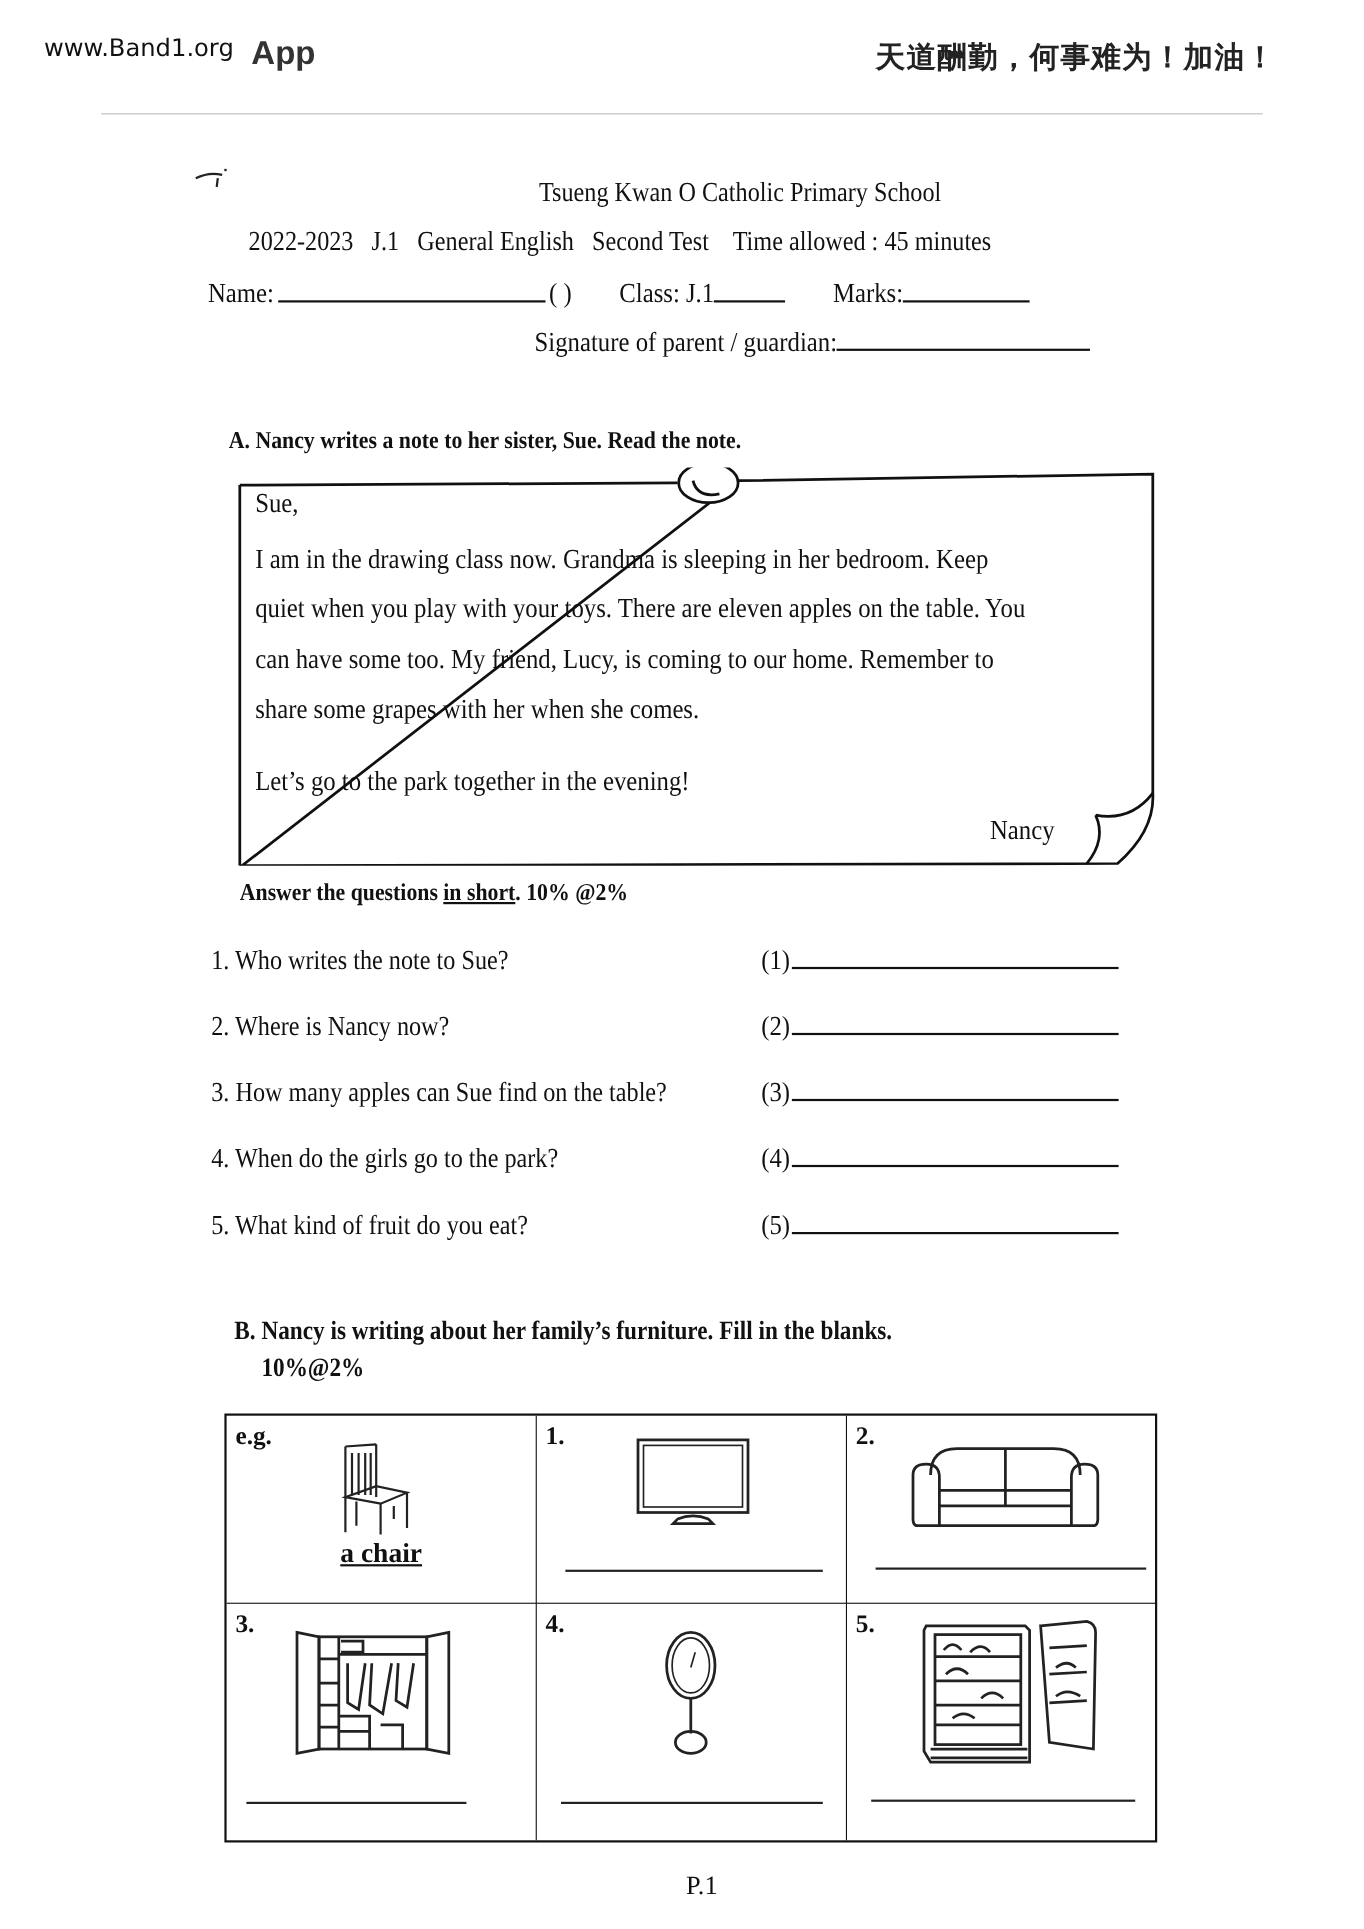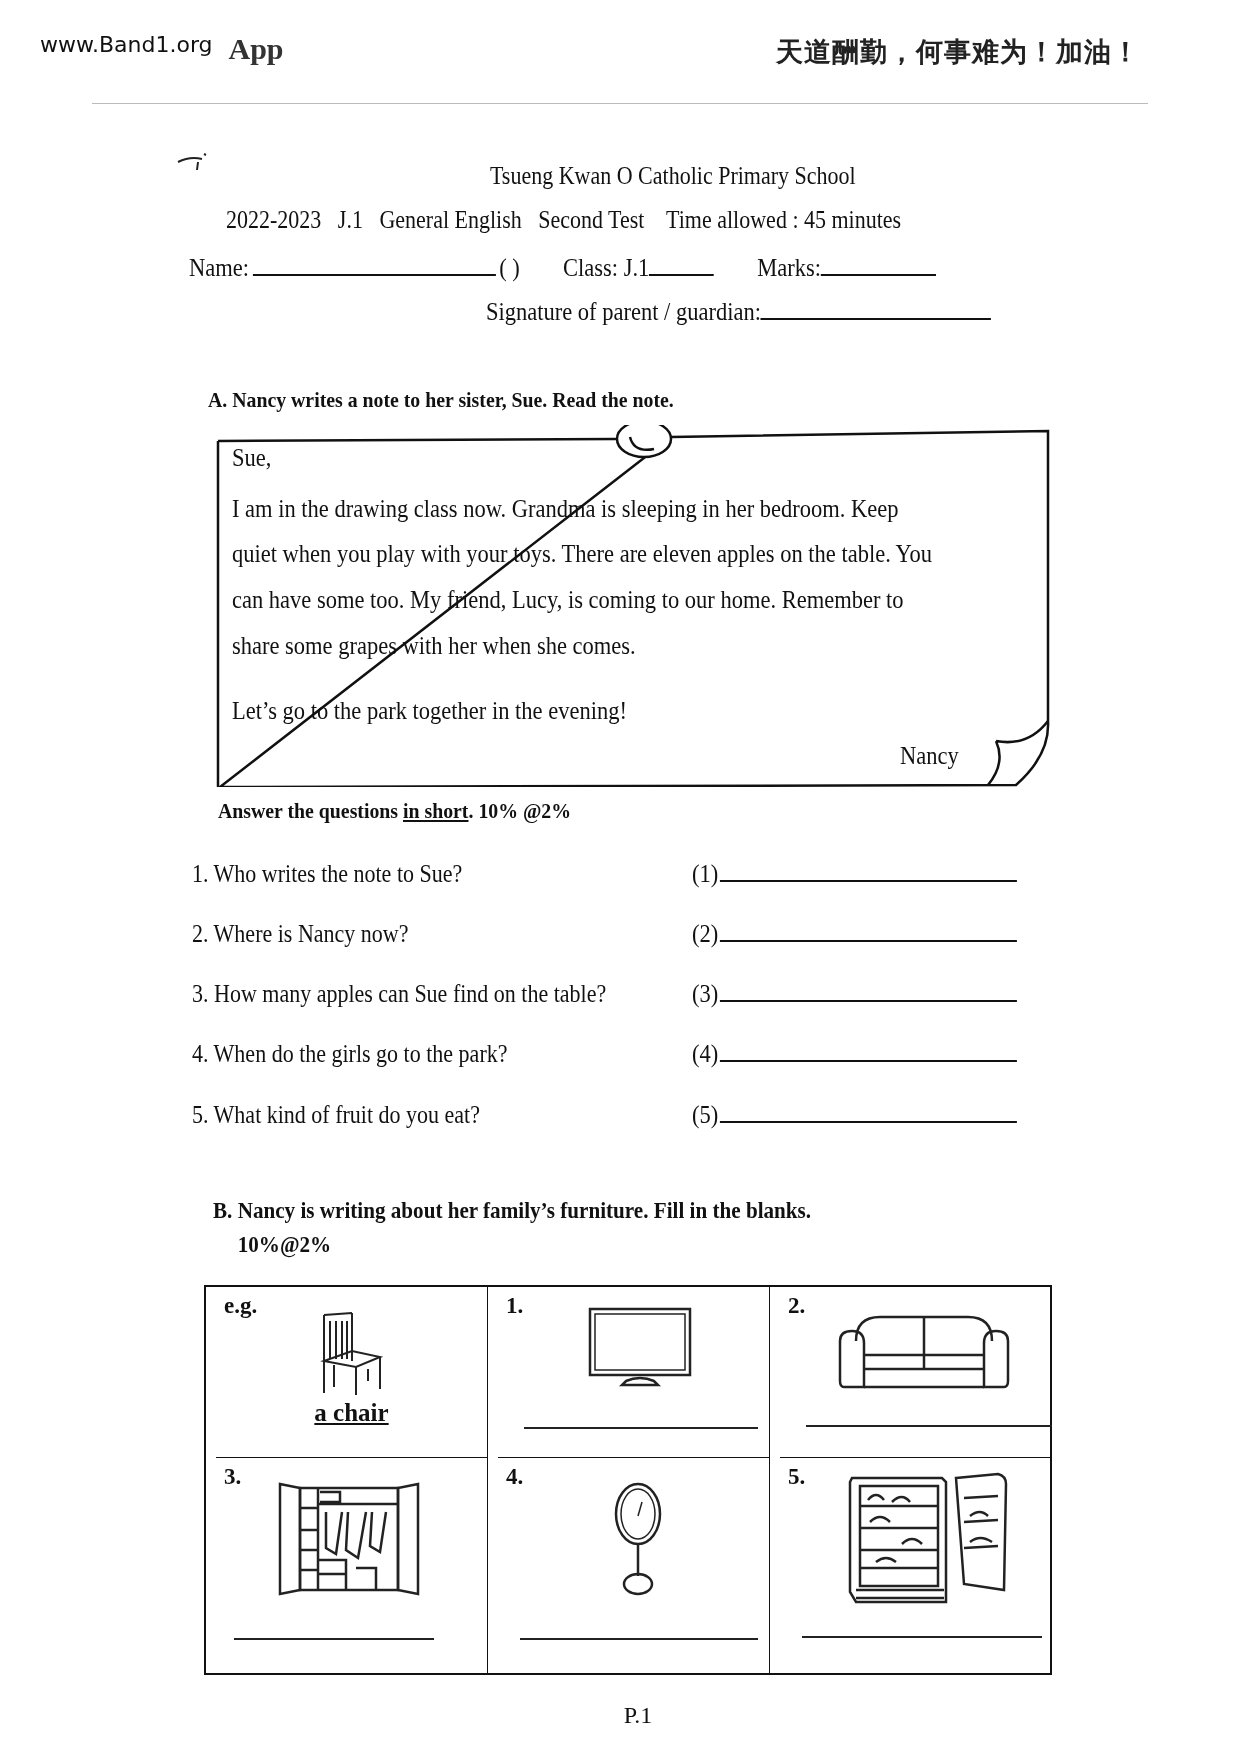--- a/index.html
+++ b/index.html
@@ -1,20 +1,20 @@
 <!DOCTYPE html>
 <html><head>
 <meta charset="utf-8">
 <style>
   html, body { margin: 0; padding: 0; background: #ffffff; }
   body { width: 1240px; height: 1754px; position: relative; overflow: hidden; color: #111; font-family: "Liberation Serif", serif; }
   .abs { position: absolute; }
   .hdr-left { left: 40px; top: 32px; font-family: "DejaVu Sans", sans-serif; font-size: 22px; color: #111; display: flex; align-items: flex-start; gap: 16px; }
-  .hdr-left .app { font-size: 30px; font-weight: bold; color: #333; font-family: Liberation Serif, serif; }
-  .hdr-right { right: 100px; top: 34px; font-family: "DejaVu Sans", sans-serif; font-size: 27px; font-weight: bold; color: #222; letter-spacing: 1px; }
+  .hdr-left .app { font-size: 30px; font-weight: bold; color: #333; font-family: Liberation Sans, sans-serif; }
+  .hdr-right { right: 80px; top: 34px; font-family: "DejaVu Sans", sans-serif; font-size: 27px; font-weight: bold; color: #222; letter-spacing: 1px; }
   .hdr-rule { left: 92px; right: 92px; top: 103px; height: 1px; background: #bbb; }
   .mark { left: 176px; top: 150px; width: 40px; height: 22px; }
 
   .school { left: 0; width: 1240px; top: 162px; text-align: center; font-size: 25px; transform: scaleX(0.88); padding-left: 0; }
   .school span { display: inline-block; margin-left: 120px; }
   .line2 { left: 226px; top: 206px; font-size: 25px; white-space: pre; transform: scaleX(0.88); transform-origin: left; }
   .line3 { left: 189px; top: 254px; font-size: 25px; transform: scaleX(0.9); transform-origin: left; display: flex; align-items: baseline; }
   .blank { display: inline-block; border-bottom: 2px solid #111; height: 1px; margin: 0 4px; }
   .line4 { left: 486px; top: 298px; font-size: 25px; transform: scaleX(0.9); transform-origin: left; display: flex; align-items: baseline; }
 
@@ -25,21 +25,21 @@
   .instr { left: 218px; top: 798px; font-size: 22px; font-weight: bold; transform: scaleX(0.9); transform-origin: left; }
   .instr u { text-decoration: underline; }
   .q { left: 192px; font-size: 25px; transform: scaleX(0.88); transform-origin: left; white-space: nowrap; }
   .qa { left: 692px; font-size: 25px; display: flex; align-items: baseline; transform: scaleX(0.9); transform-origin: left; }
   .qa .blank { width: 330px; margin-left: 2px; }
 
   .secB { left: 213px; top: 1193px; font-size: 24px; font-weight: bold; transform: scaleX(0.88); transform-origin: left; line-height: 34px; }
   .secB .sub { display: block; padding-left: 28px; }
 
   .grid { left: 204px; top: 1285px; width: 848px; height: 390px; border: 2px solid #111; display: grid; grid-template-columns: 282px 282px 1fr; grid-template-rows: 171px 1fr; box-sizing: border-box; }
-  .cell { position: relative; border-right: 1.5px solid #111; border-bottom: 1.5px solid #111; margin-left: 10px; }
+  .cell { position: relative; border-right: 1.5px solid #111; border-bottom: 1.5px solid #111; }
   .cell:nth-child(3n) { border-right: none; }
   .cell.r2 { border-bottom: none; }
   .cell .num { position: absolute; left: 8px; top: 6px; font-size: 23px; font-weight: bold; font-family: "Liberation Serif", serif; }
   .cell .ans-line { position: absolute; height: 0; border-bottom: 2px solid #222; }
   .cell .ans { position: absolute; left: 0; right: 0; text-align: center; font-weight: bold; font-size: 25px; text-decoration: underline; }
   .cell svg { position: absolute; }
 
   .page { left: 0; width: 1240px; top: 1702px; text-align: center; font-size: 24px; margin-left: 18px; }
 </style>
 </head>

